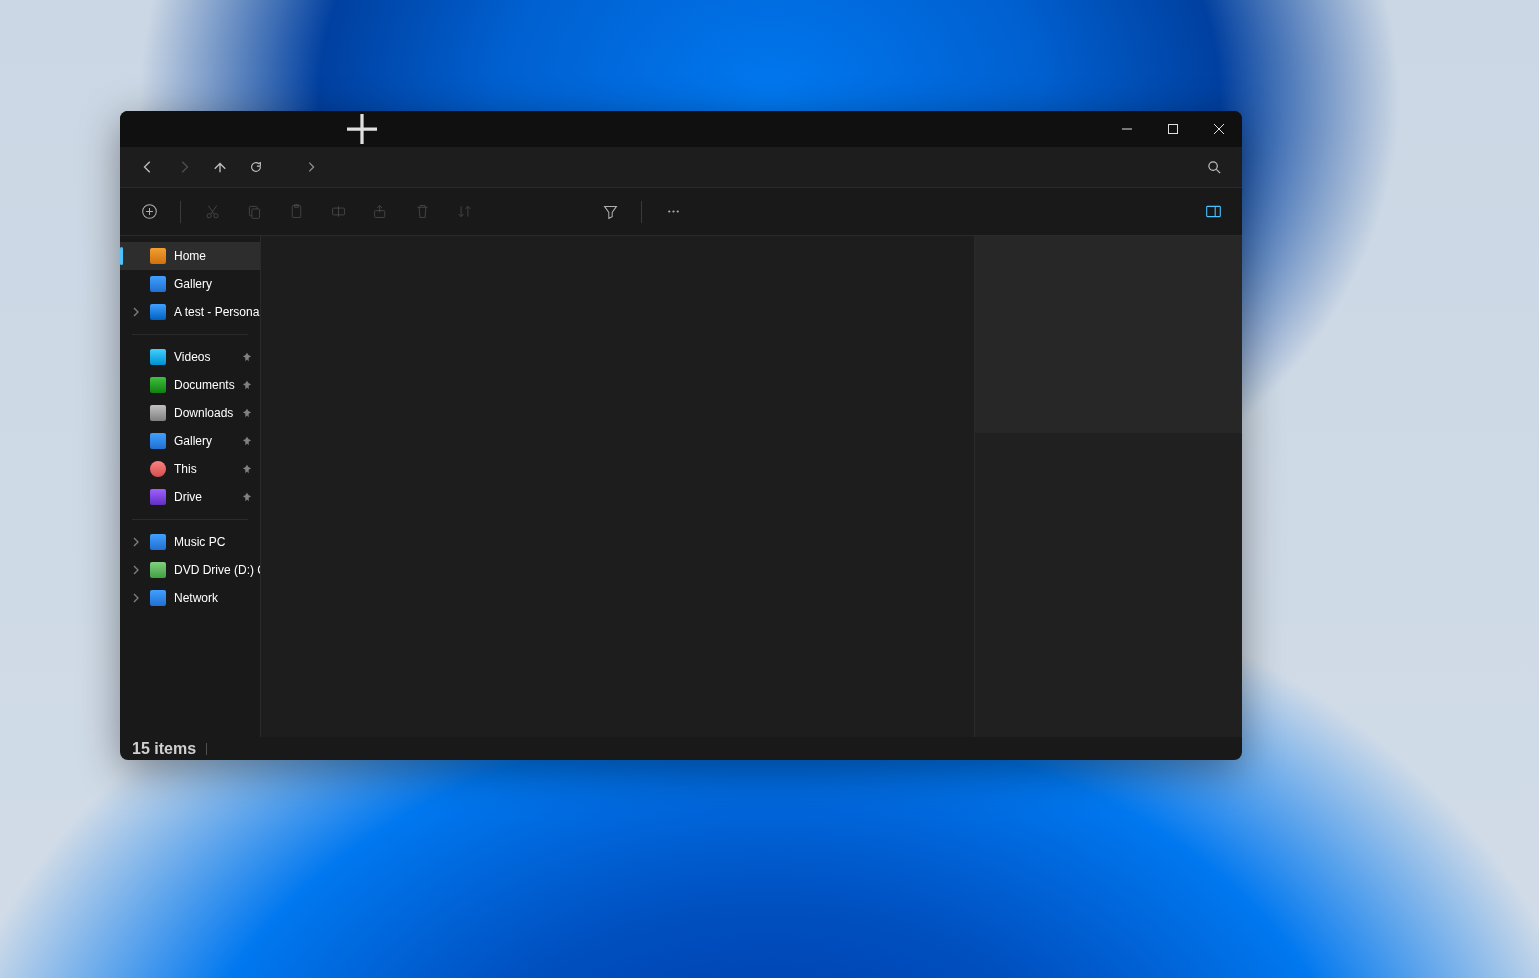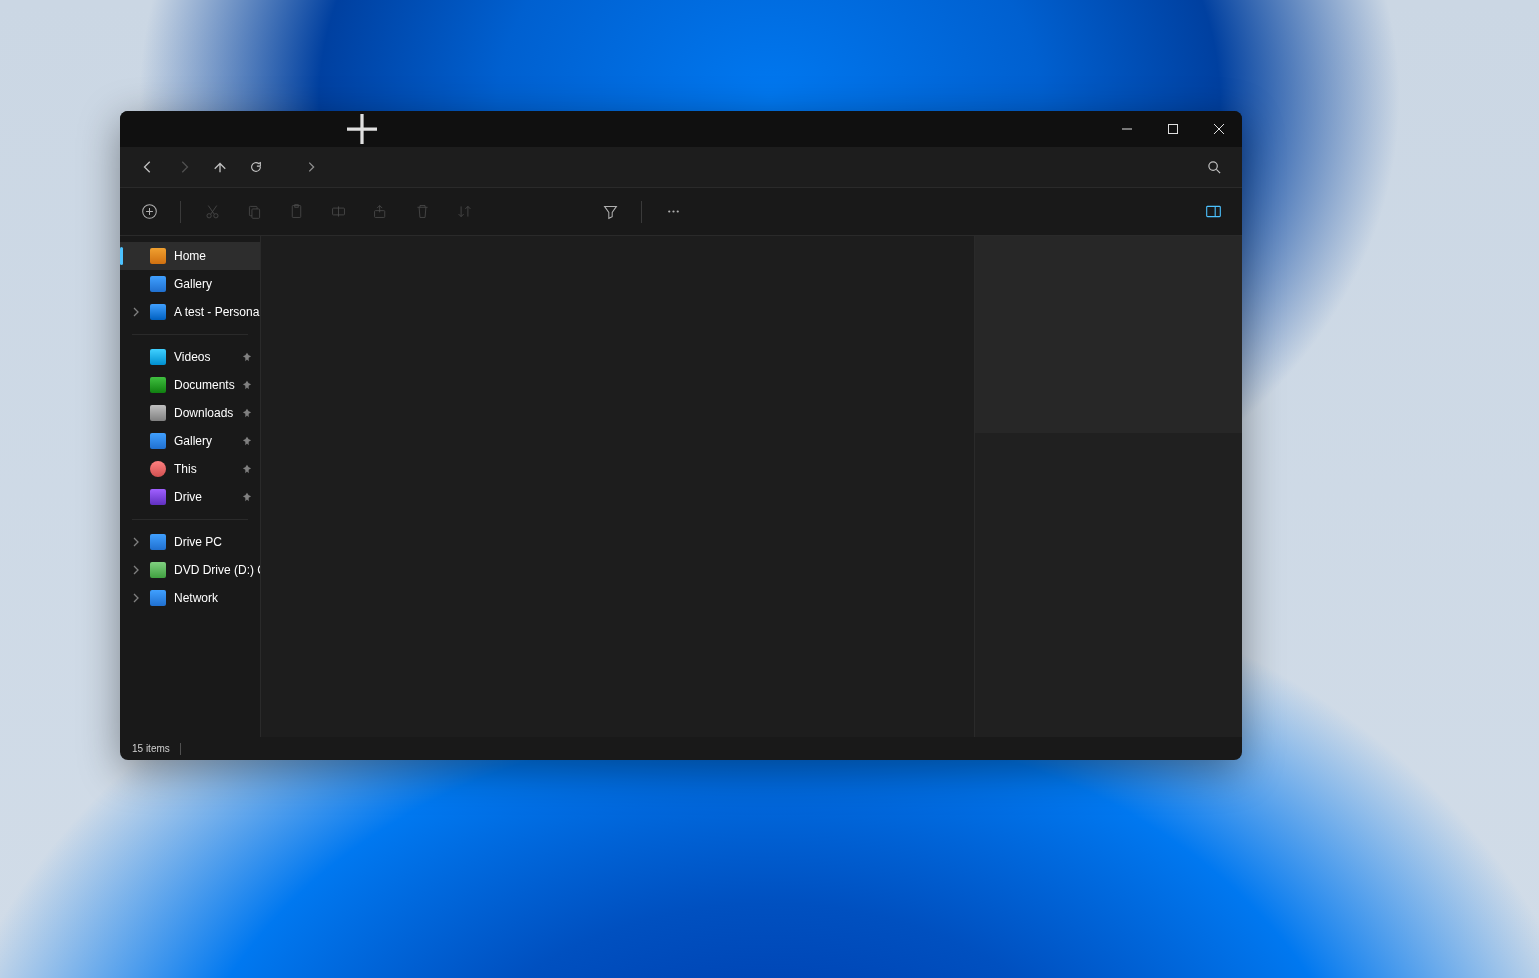--- a/index.html
+++ b/index.html
@@ -211,22 +211,23 @@
   .details-top {
     height: 197px;
     background: #272727;
   }
   .details-bottom { flex: 1; }
   .statusbar {
     height: 23px;
     display: flex;
     align-items: center;
     padding: 0 12px;
-    font-size: 10px;
+    font-size: 16px;
     color: #d0d0d0;
+    font-weight: bold;
   }
   .status-sep {
     width: 1px;
     height: 12px;
     background: #505050;
     margin-left: 10px;
   }
   
   .ico-home { background: linear-gradient(#f0a030, #d07010); }
   .ico-gallery { background: linear-gradient(#40a0ff, #2070d0); }
@@ -442,21 +443,21 @@
             </svg>
           </div>
         </div>
       <div class="side-sep"></div>
       <div id="side-drives">
           <div class="side-item">
             <svg viewBox="0 0 12 12" class="exp">
               <path d="M4 2l4 4-4 4" stroke="currentColor" stroke-width="1.3" fill="none"></path>
             </svg>
             <div class="side-icon ico-thispc"></div>
-            <span class="side-label">Drive PC</span>
+            <span class="side-label">Music PC</span>
           </div>
           <div class="side-item">
             <svg viewBox="0 0 12 12" class="exp">
               <path d="M4 2l4 4-4 4" stroke="currentColor" stroke-width="1.3" fill="none"></path>
             </svg>
             <div class="side-icon ico-dvd"></div>
             <span class="side-label">DVD Drive (D:) CCC</span>
           </div>
           <div class="side-item">
             <svg viewBox="0 0 12 12" class="exp">

